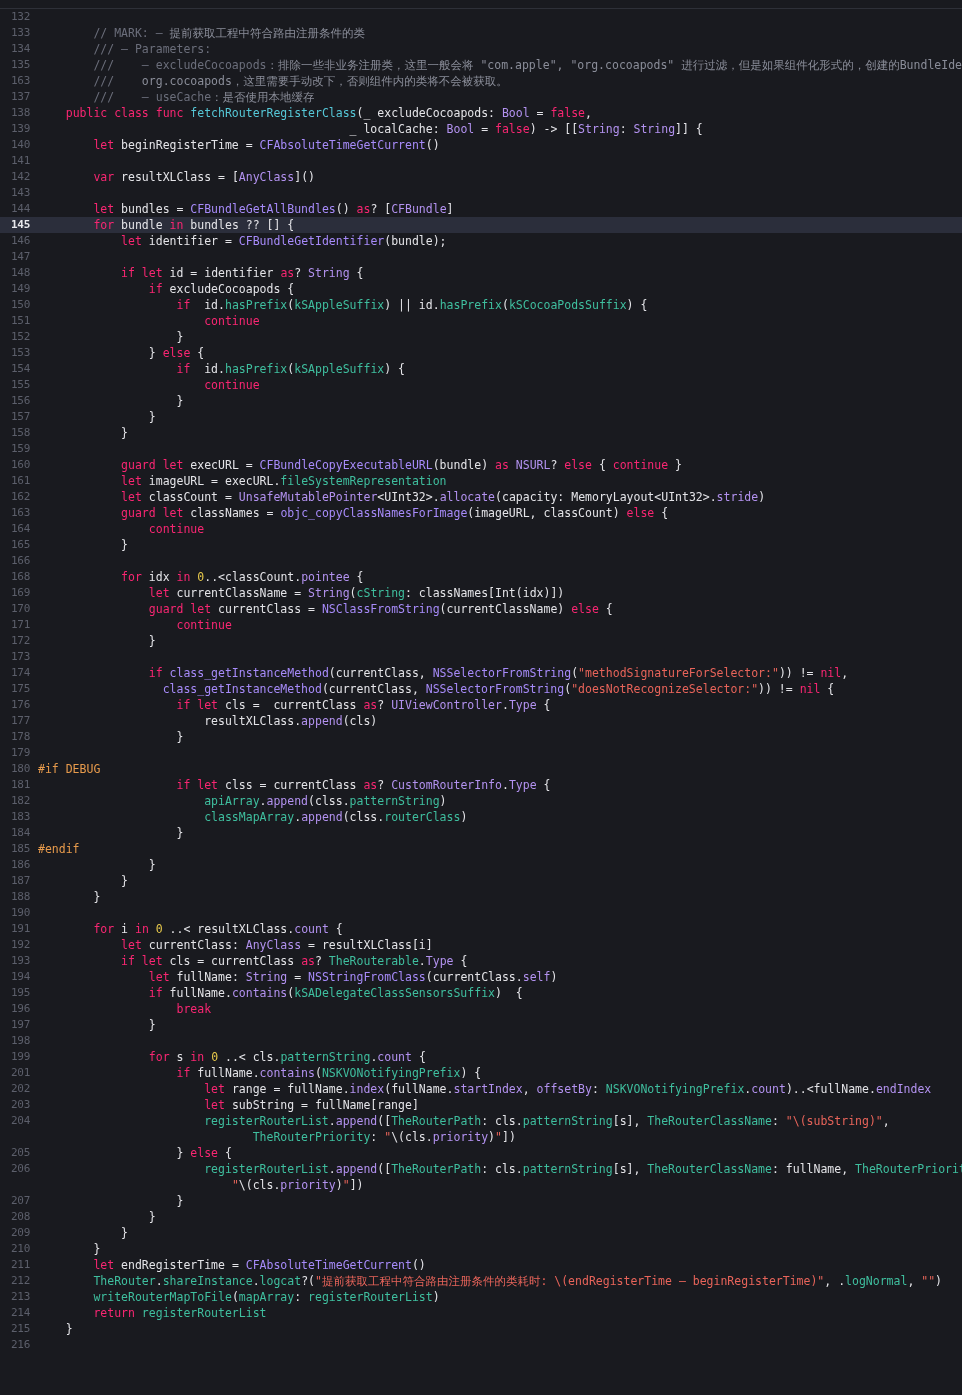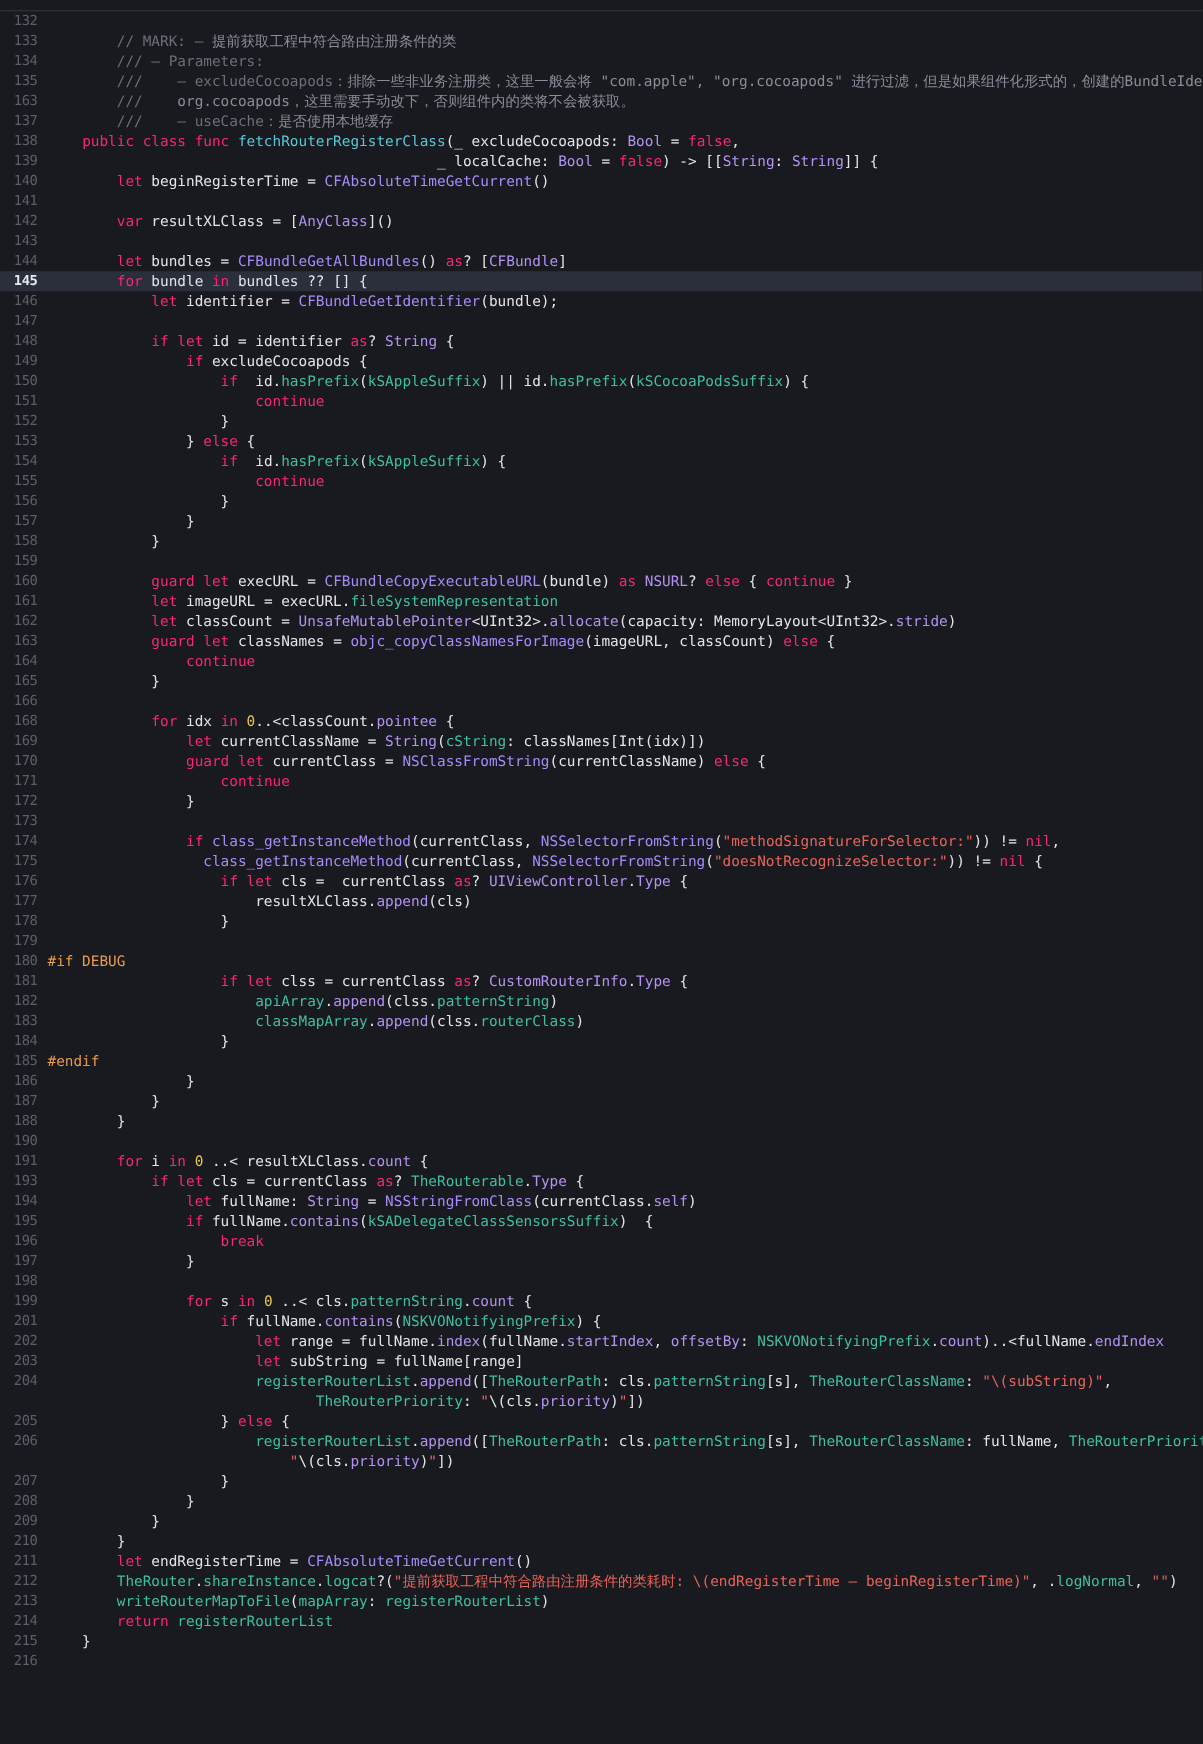--- a/index.html
+++ b/index.html
@@ -138,20 +138,21 @@
       <div class="line"><span class="gutter">181</span><span class="txt"><span class="plain">                    </span><span class="kw">if let </span><span class="plain">clss</span><span class="plain"> = currentClass </span><span class="kw">as</span><span class="plain">? </span><span class="typ">CustomRouterInfo</span><span class="plain">.</span><span class="call">Type</span><span class="plain"> {</span></span></div>
       <div class="line"><span class="gutter">182</span><span class="txt"><span class="plain">                        </span><span class="grn">apiArray</span><span class="plain">.</span><span class="call">append</span><span class="plain">(clss.</span><span class="grn">patternString</span><span class="plain">)</span></span></div>
       <div class="line"><span class="gutter">183</span><span class="txt"><span class="plain">                        </span><span class="grn">classMapArray</span><span class="plain">.</span><span class="call">append</span><span class="plain">(clss.</span><span class="grn">routerClass</span><span class="plain">)</span></span></div>
       <div class="line"><span class="gutter">184</span><span class="txt"><span class="plain">                    }</span></span></div>
       <div class="line"><span class="gutter">185</span><span class="txt"><span class="pre">#endif</span></span></div>
       <div class="line"><span class="gutter">186</span><span class="txt"><span class="plain">                }</span></span></div>
       <div class="line"><span class="gutter">187</span><span class="txt"><span class="plain">            }</span></span></div>
       <div class="line"><span class="gutter">188</span><span class="txt"><span class="plain">        }</span></span></div>
       <div class="line"><span class="gutter">190</span><span class="txt"></span></div>
       <div class="line"><span class="gutter">191</span><span class="txt"><span class="plain">        </span><span class="kw">for </span><span class="plain">i </span><span class="kw">in </span><span class="num">0</span><span class="plain"> ..&lt; resultXLClass.</span><span class="call">count</span><span class="plain"> {</span></span></div>
+      <div class="line"><span class="gutter">192</span><span class="txt"><span class="plain">            </span><span class="kw">let </span><span class="plain">currentClass</span><span class="plain">: </span><span class="typ">AnyClass</span><span class="plain"> = resultXLClass[i]</span></span></div>
       <div class="line"><span class="gutter">193</span><span class="txt"><span class="plain">            </span><span class="kw">if let </span><span class="plain">cls</span><span class="plain"> = currentClass </span><span class="kw">as</span><span class="plain">? </span><span class="grn">TheRouterable</span><span class="plain">.</span><span class="call">Type</span><span class="plain"> {</span></span></div>
       <div class="line"><span class="gutter">194</span><span class="txt"><span class="plain">                </span><span class="kw">let </span><span class="plain">fullName</span><span class="plain">: </span><span class="typ">String</span><span class="plain"> = </span><span class="purp">NSStringFromClass</span><span class="plain">(currentClass.</span><span class="call">self</span><span class="plain">)</span></span></div>
       <div class="line"><span class="gutter">195</span><span class="txt"><span class="plain">                </span><span class="kw">if </span><span class="plain">fullName.</span><span class="call">contains</span><span class="plain">(</span><span class="grn">kSADelegateClassSensorsSuffix</span><span class="plain">)  {</span></span></div>
       <div class="line"><span class="gutter">196</span><span class="txt"><span class="plain">                    </span><span class="kw">break</span></span></div>
       <div class="line"><span class="gutter">197</span><span class="txt"><span class="plain">                }</span></span></div>
       <div class="line"><span class="gutter">198</span><span class="txt"></span></div>
       <div class="line"><span class="gutter">199</span><span class="txt"><span class="plain">                </span><span class="kw">for </span><span class="plain">s </span><span class="kw">in </span><span class="num">0</span><span class="plain"> ..&lt; cls.</span><span class="grn">patternString</span><span class="plain">.</span><span class="call">count</span><span class="plain"> {</span></span></div>
       <div class="line"><span class="gutter">201</span><span class="txt"><span class="plain">                    </span><span class="kw">if </span><span class="plain">fullName.</span><span class="call">contains</span><span class="plain">(</span><span class="grn">NSKVONotifyingPrefix</span><span class="plain">) {</span></span></div>
       <div class="line"><span class="gutter">202</span><span class="txt"><span class="plain">                        </span><span class="kw">let </span><span class="plain">range</span><span class="plain"> = fullName.</span><span class="call">index</span><span class="plain">(fullName.</span><span class="call">startIndex</span><span class="plain">, </span><span class="call">offsetBy</span><span class="plain">: </span><span class="grn">NSKVONotifyingPrefix</span><span class="plain">.</span><span class="call">count</span><span class="plain">)..&lt;fullName.</span><span class="call">endIndex</span></span></div>
       <div class="line"><span class="gutter">203</span><span class="txt"><span class="plain">                        </span><span class="kw">let </span><span class="plain">subString</span><span class="plain"> = fullName[range]</span></span></div>

